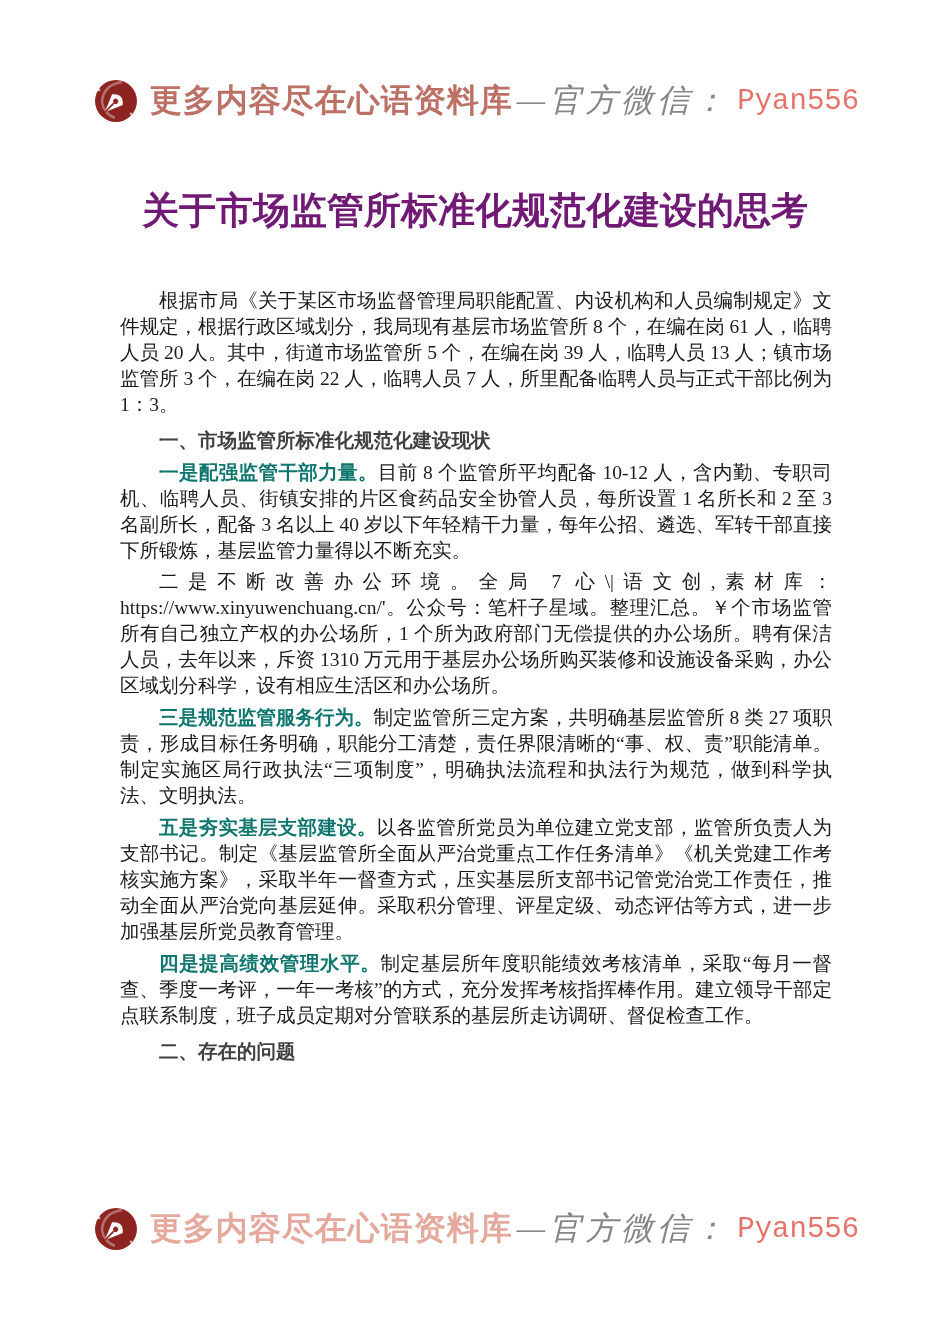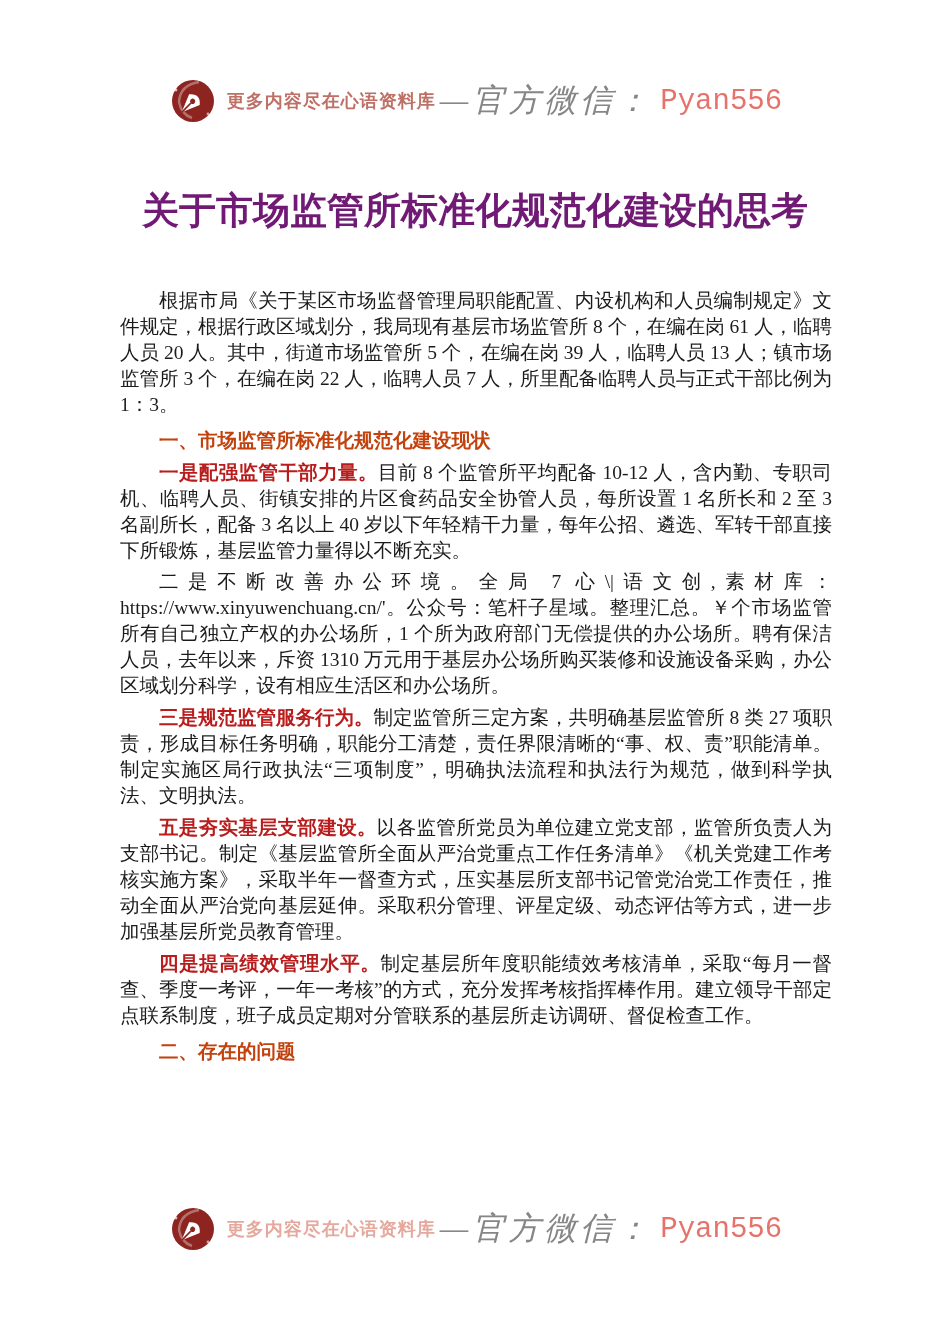--- a/index.html
+++ b/index.html
@@ -15,21 +15,21 @@
   
   .watermark {
     position:absolute; left:0; width:100%;
     display:flex; align-items:center; justify-content:center;
   }
   .wm-top    { top:76px; }
   .wm-bottom { top:1204px; }
   .wm-icon   { width:50px; height:50px; margin-right:9px; flex:0 0 auto; }
   .wm-icon svg { display:block; width:100%; height:100%; }
   .wm-main {
-    font-size:18px; font-weight:700; letter-spacing:1px;
+    font-size:32px; font-weight:700; letter-spacing:1px;
     font-family:"Liberation Serif","DejaVu Serif",serif;
   }
   .wm-top .wm-main    { color:var(--wm-top-text,#bd7066); }
   .wm-bottom .wm-main { color:var(--wm-bottom-text,#e4a89d); }
   .wm-sep {
     font-size:32px; color:var(--wm-gray,#868686);
     letter-spacing:4px; margin:0 2px 0 4px; font-style:italic;
   }
   .wm-id {
     font-family:Liberation Mono, monospace;
@@ -48,25 +48,25 @@
   .doc {
     position:absolute; top:288px; left:120px; width:712px;
     font-size:19.5px; line-height:26px;
     text-align:justify;
   }
   .para   { margin:0 0 5px 0; text-indent:2em; }
   .heading {
     margin:9px 0 6px 0; text-indent:2em;
     font-size:19.5px; line-height:26px;
     font-family:"Liberation Sans","DejaVu Sans",sans-serif;
-    font-weight:700; color:#c2410c;
+    font-weight:700; color:#404040;
   }
   .lead {
     font-family:"Liberation Sans","DejaVu Sans",sans-serif;
-    font-weight:700; color:#b91c1c;
+    font-weight:700; color:#0f766e;
   }
 </style>
 </head>
 <body>
 
 <div class="page">
 
   <div class="watermark wm-top">
     <span class="wm-icon">
       <svg viewBox="0 0 50 50" xmlns="http://www.w3.org/2000/svg">

